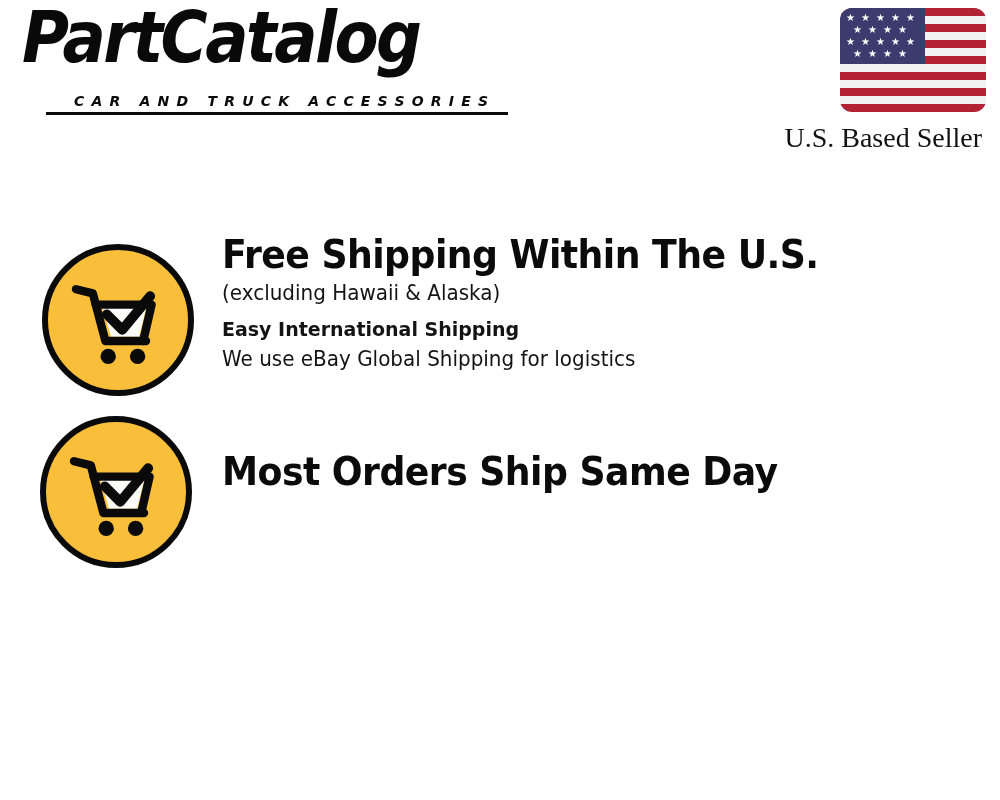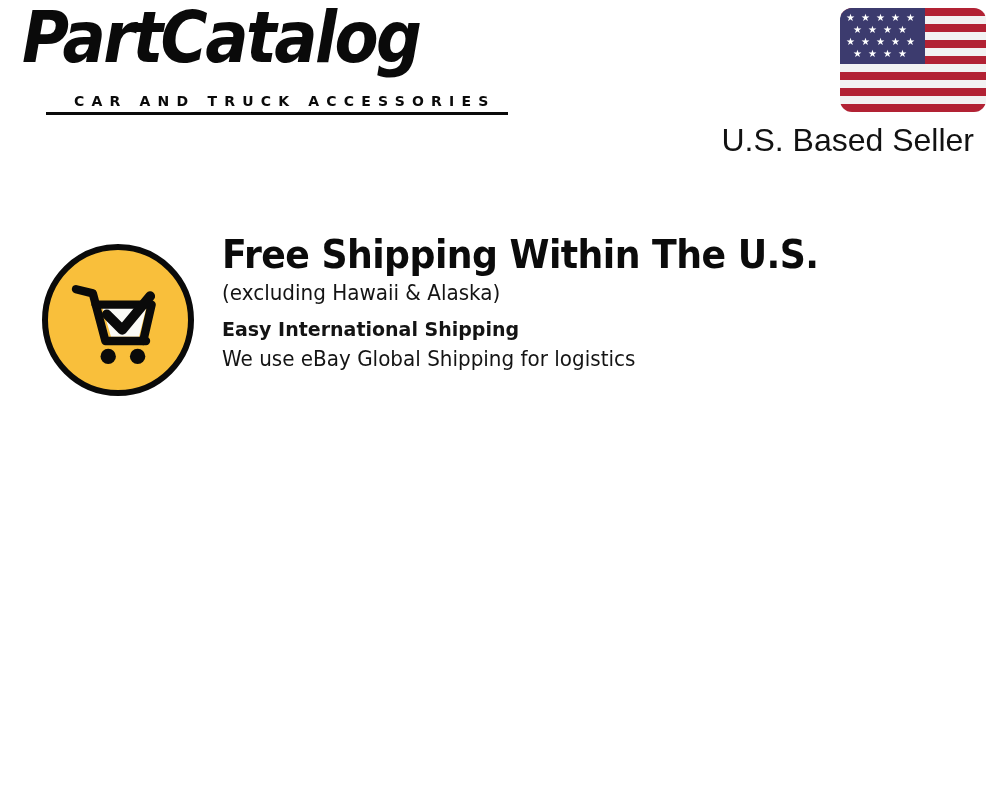--- a/index.html
+++ b/index.html
@@ -45,20 +45,21 @@
     white-space: nowrap;
     transform: scaleY(1.12) scaleX(1.02);
     transform-origin: left top;
   }
   .brand-tagline {
     position: absolute;
     left: 52px;
     top: 90px;
     font-family: "DejaVu Sans", sans-serif;
     font-weight: bold;
+    font-style: italic;
     font-size: 14px;
     letter-spacing: 7.2px;
     color: #0a0a0a;
     white-space: nowrap;
   }
   .brand-underline {
     position: absolute;
     left: 24px;
     top: 109px;
     width: 462px;
@@ -99,24 +100,24 @@
   }
   .star {
     position: absolute;
     color: #ffffff;
     font-size: 10px;
     line-height: 10px;
   }
   .seller-text {
     display: block;
     margin-top: 6px;
-    margin-right: 12px;
-    font-family: Liberation Sans, sans-serif;
+    margin-right: 4px;
+    font-family: Liberation Serif, serif;
     font-weight: 400;
-    font-size: 32px;
+    font-size: 28px;
     letter-spacing: 0px;
     color: #121212;
     white-space: nowrap;
   }
 
   
   .features {
     position: absolute;
     left: 0;
     top: 228px;
@@ -240,15 +241,30 @@
       <div class="feature-text" style="top:4px">
         <div class="feature-title">Free Shipping Within The U.S.</div>
         <div class="feature-sub">(excluding Hawaii &amp; Alaska)</div>
         <div class="gap-6"></div>
         <div class="feature-sub bold">Easy International Shipping</div>
         <div class="feature-sub">We use eBay Global Shipping for logistics</div>
       </div>
     </div>
 
 
+    <div class="feature-row" style="height:172px">
+      <div class="icon-badge" style="left:40px;top:16px">
+        <svg class="icon-svg" viewBox="0 0 100 100">
+          <polygon points="38,38 71,38 65,62 45,62" fill="#fbfbf7"></polygon>
+          <path d="M20 28 L32 31 L41 65 L70 65" fill="none" stroke="#0a0a0a" stroke-width="6" stroke-linecap="round" stroke-linejoin="round"></path>
+          <path d="M34 39 L74 39 L68 65" fill="none" stroke="#0a0a0a" stroke-width="6" stroke-linecap="round" stroke-linejoin="round"></path>
+          <path d="M42 46 L53 57 L73 33" fill="none" stroke="#0a0a0a" stroke-width="7" stroke-linecap="round" stroke-linejoin="round"></path>
+          <circle cx="43" cy="76" r="5.5" fill="#0a0a0a"></circle>
+          <circle cx="64" cy="76" r="5.5" fill="#0a0a0a"></circle>
+        </svg>
+      </div>
+      <div class="feature-text" style="top:49px">
+        <div class="feature-title">Most Orders Ship Same Day</div>
+      </div>
+    </div>
 
   </div>
 </div>
 
 </body></html>

